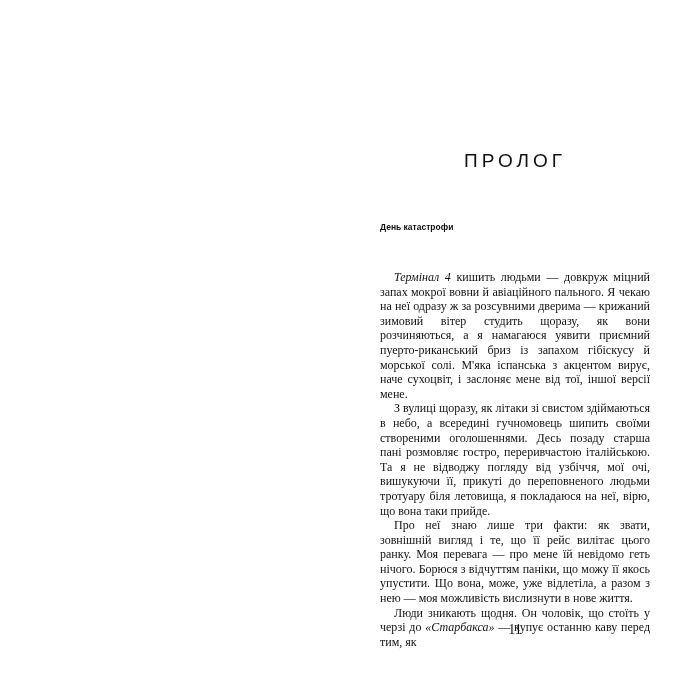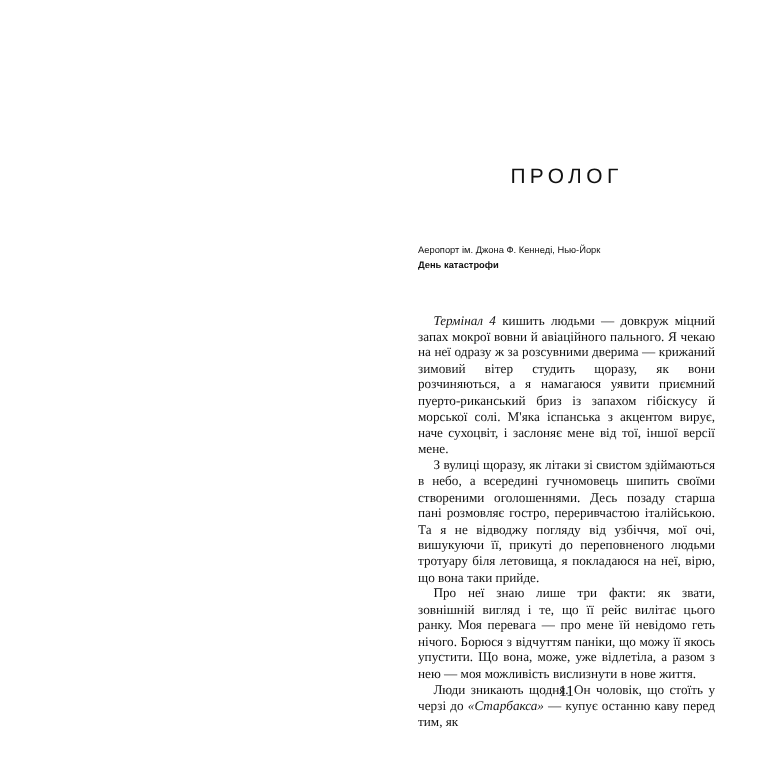--- a/index.html
+++ b/index.html
@@ -87,21 +87,20 @@
 </head>
 <body>
 
 <div id="page">
   <div class="book-page">
     <div class="page-inner">
 
       <h1 class="chapter-title">ПРОЛОГ</h1>
 
       <div class="epigraph">
-        <div>Аеропорт ім. Джона Ф. Кеннеді, Нью-Йорк</div>
         <div class="bold">День катастрофи</div>
       </div>
 
       <div class="body-text">
         <p class="first"><em>Термінал 4</em> кишить людьми — довкруж міцний запах мокрої вовни й авіаційного пального. Я чекаю на неї одразу ж за розсувними дверима — крижаний зимовий вітер студить щоразу, як вони розчиняються, а я намагаюся уявити приємний пуерто-риканський бриз із запахом гібіскусу й морської солі. М'яка іспанська з акцентом вирує, наче сухоцвіт, і заслоняє мене від тої, іншої версії мене.</p>
         <p>З вулиці щоразу, як літаки зі свистом здіймаються в небо, а всередині гучномовець шипить своїми створеними оголошеннями. Десь позаду старша пані розмовляє гостро, переривчастою італійською. Та я не відводжу погляду від узбіччя, мої очі, вишукуючи її, прикуті до переповненого людьми тротуару біля летовища, я покладаюся на неї, вірю, що вона таки прийде.</p>
         <p>Про неї знаю лише три факти: як звати, зовнішній вигляд і те, що її рейс вилітає цього ранку. Моя перевага — про мене їй невідомо геть нічого. Борюся з відчуттям паніки, що можу її якось упустити. Що вона, може, уже відлетіла, а разом з нею — моя можливість вислизнути в нове життя.</p>
         <p>Люди зникають щодня. Он чоловік, що стоїть у черзі до <em>«Старбакса»</em> — купує останню каву перед тим, як</p>
       </div>
 

